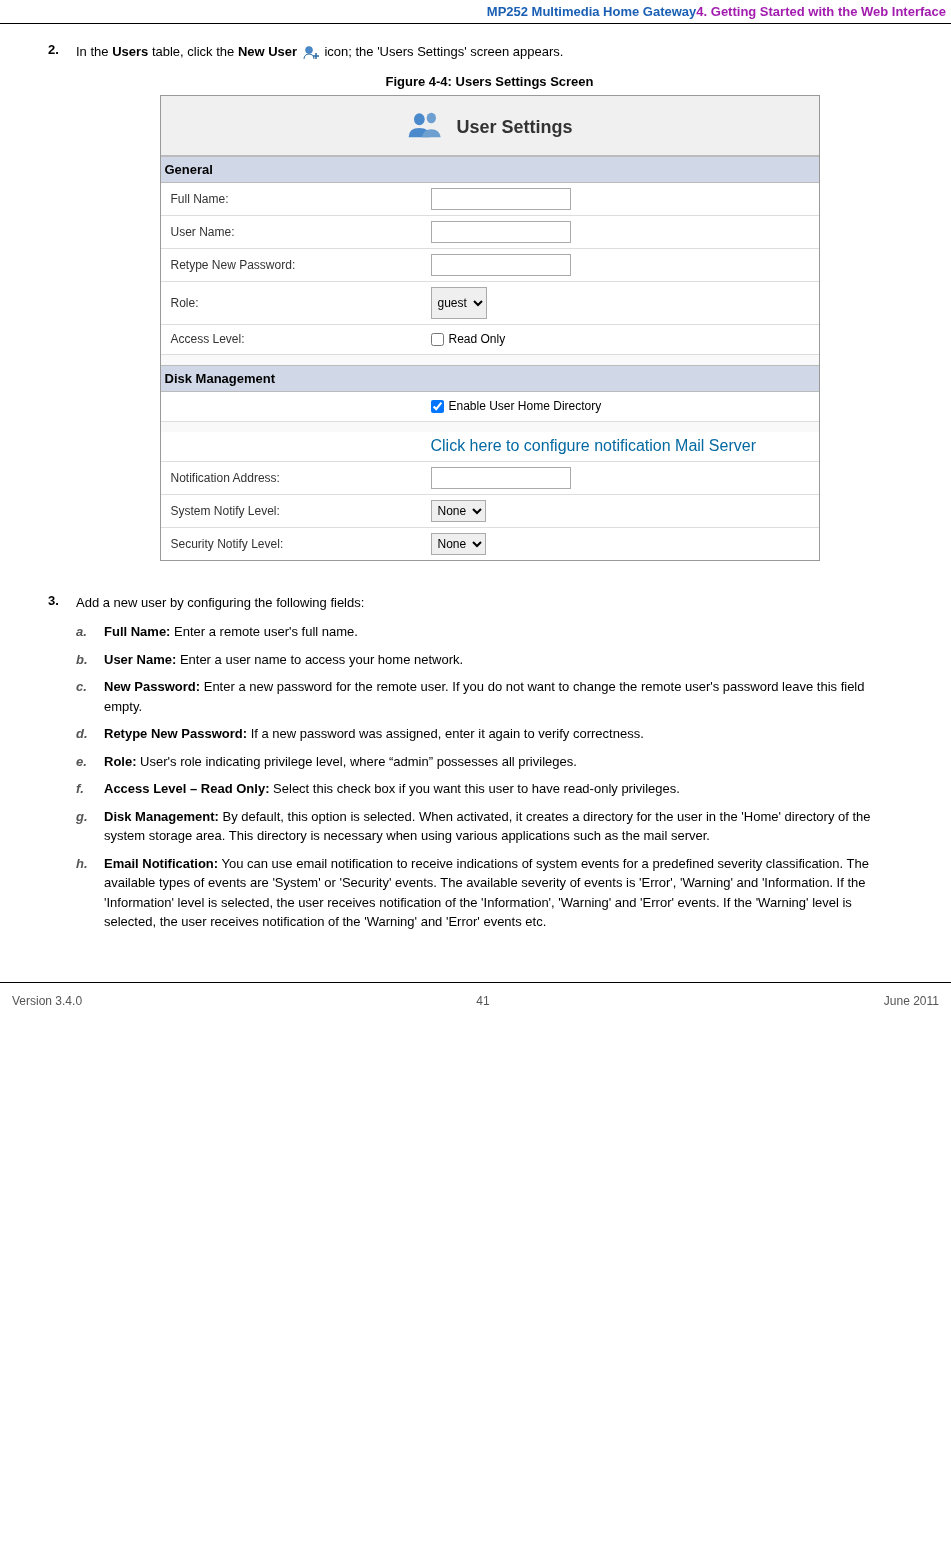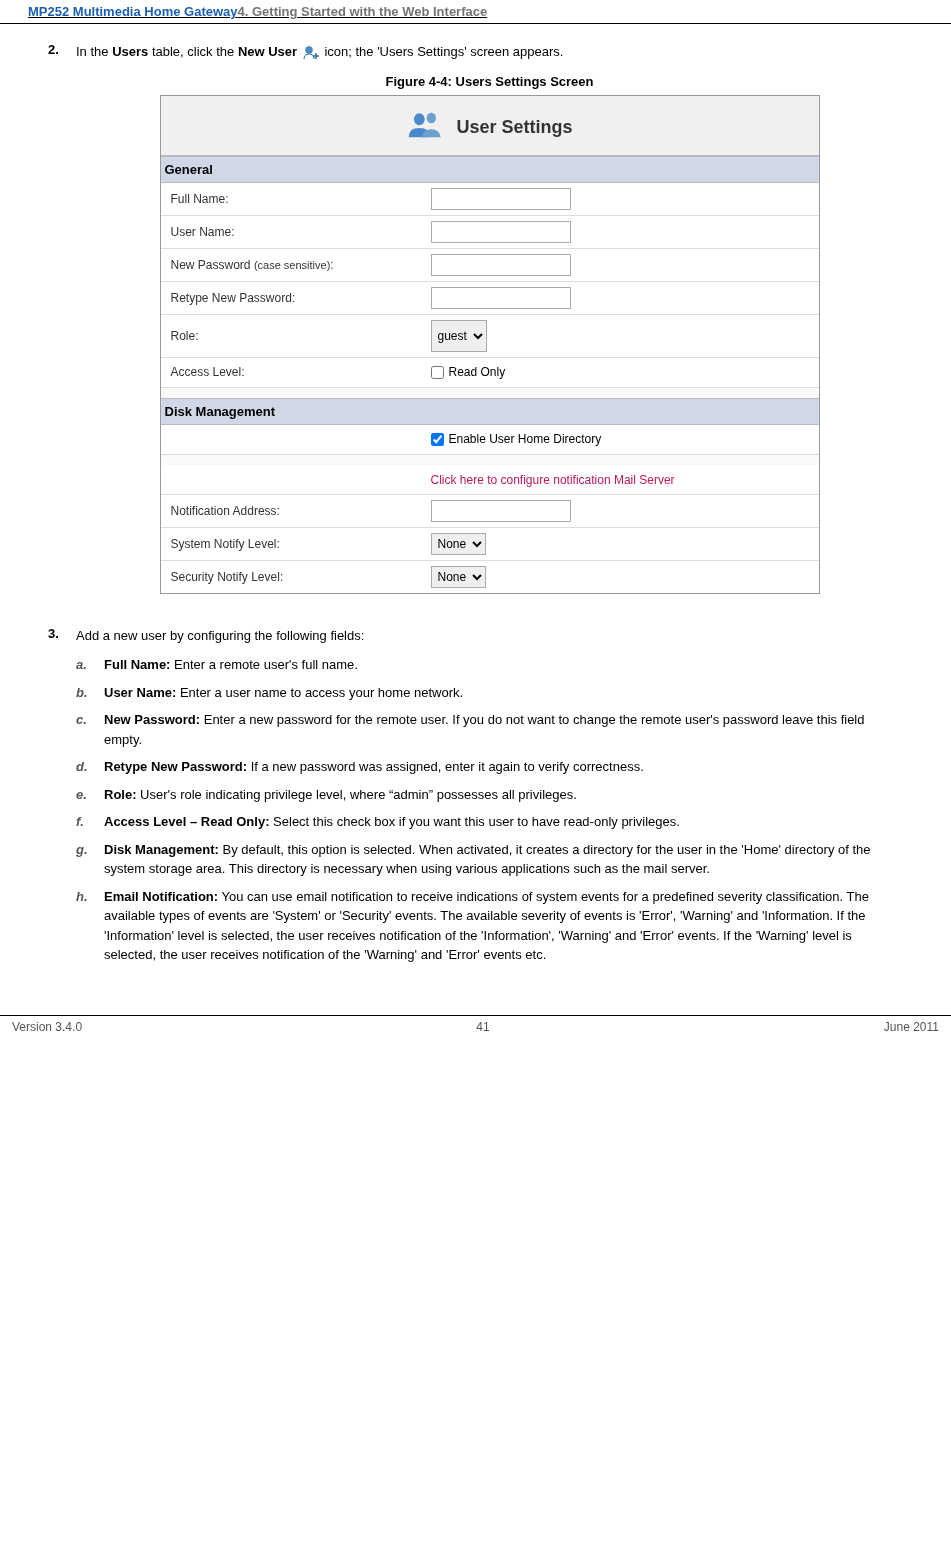--- a/index.html
+++ b/index.html
@@ -7,35 +7,34 @@
       font-family: Arial, sans-serif;
       font-size: 13px;
       background: #fff;
       color: #000;
       width: 951px;
     }
 
     
     .page-header {
       display: flex;
-      justify-content: flex-start;
+      justify-content: flex-end;
       align-items: center;
       border-bottom: 1px solid #000;
-      padding: 4px 28px;
+      padding: 4px 5px;
       margin-bottom: 0;
-      text-decoration: underline;
     }
     .page-header .left-title {
       font-size: 13px;
       color: #1a5fb4;
       font-weight: bold;
     }
     .page-header .right-title {
       font-size: 13px;
-      color: #737373;
+      color: #a21caf;
       font-weight: bold;
     }
 
     
     .main-content {
       padding: 18px 48px 18px 48px;
     }
 
     
     .step-item {
@@ -130,22 +129,22 @@
     }
     .us-checkbox-row input[type=checkbox] {
       width: 13px;
       height: 13px;
     }
     .us-checkbox-row label {
       font-size: 12px;
     }
 
     .us-link {
-      color: #be185d;
-      font-size: 12px;
+      color: #0369a1;
+      font-size: 16px;
       text-decoration: none;
       cursor: pointer;
     }
 
     
     .us-spacer {
       height: 10px;
       background: #f9f9f9;
     }
 
@@ -171,21 +170,21 @@
     }
     .sub-text strong {
       font-weight: bold;
     }
 
     
     .page-footer {
       display: flex;
       justify-content: space-between;
       border-top: 1px solid #000;
-      padding: 4px 12px;
+      padding: 11px 12px;
       margin-top: 10px;
       font-size: 12px;
       color: #555;
     }
 
     
     .user-icon-svg {
       width: 40px;
       height: 40px;
     }
@@ -252,26 +251,20 @@
           </div>
         </div>
 
         <div class="us-row">
           <div class="us-label">User Name:</div>
           <div class="us-control">
             <input type="text" class="us-input" value="" style="">
           </div>
         </div>
 
-        <div class="us-row">
-          <div class="us-label">New Password <span style="font-size:11px;">(case sensitive)</span>:</div>
-          <div class="us-control">
-            <input type="password" class="us-input" value="" style="">
-          </div>
-        </div>
 
         <div class="us-row">
           <div class="us-label">Retype New Password:</div>
           <div class="us-control">
             <input type="password" class="us-input" value="" style="">
           </div>
         </div>
 
         <div class="us-row">
           <div class="us-label">Role:</div>

